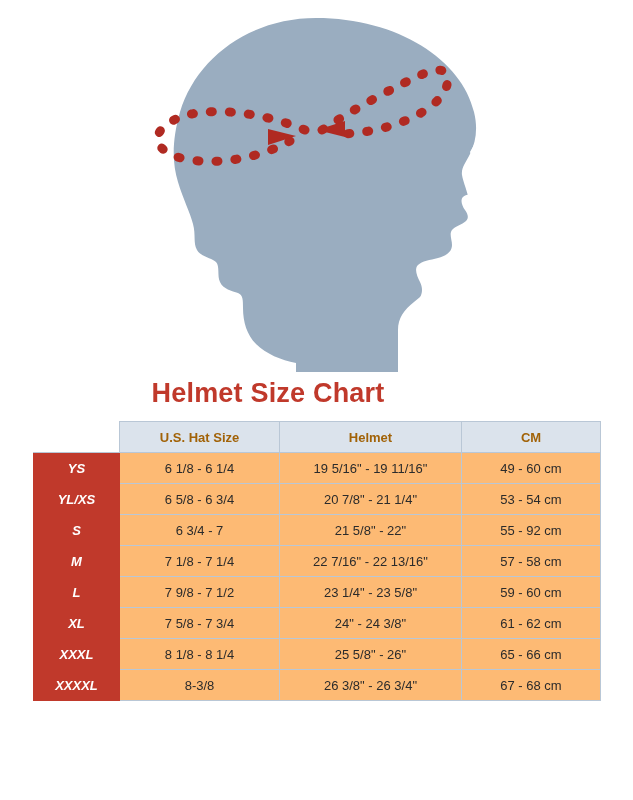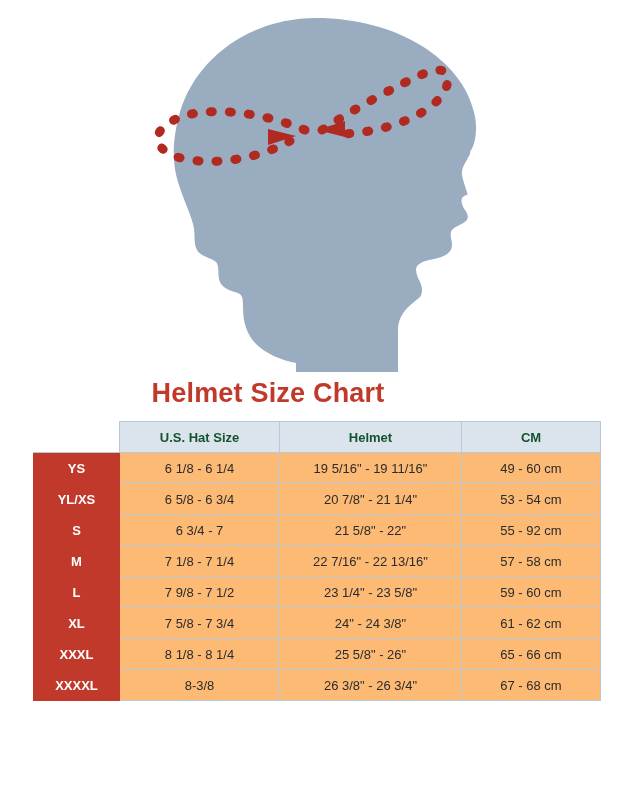--- a/index.html
+++ b/index.html
@@ -63,35 +63,36 @@
     border: 1px solid #b9c7d6;
     height: 30px;
     font-size: 13px;
     text-align: center;
     vertical-align: middle;
     padding: 0 2px;
     background: #fdba74;
   }
   table.size-chart thead th {
     background: #dbe3ec;
-    color: #14532d;
+    color: #a16207;
     font-weight: bold;
     border-color: #b9c7d6;
   }
   table.size-chart thead th.corner {
     background: #ffffff;
     border-left-color: #ffffff;
     border-top-color: #ffffff;
   }
   table.size-chart td.size-cell {
     background: #c0392b;
     color: #ffffff;
     font-weight: bold;
     border-color: #c0392b;
     font-size: 13px;
+    font-style: italic;
   }
 </style>
 </head>
 <body>
 
 <div class="page">
 
   <div class="illustration">
     <svg class="head-svg" width="633" height="372" viewBox="0 0 633 372">
 

